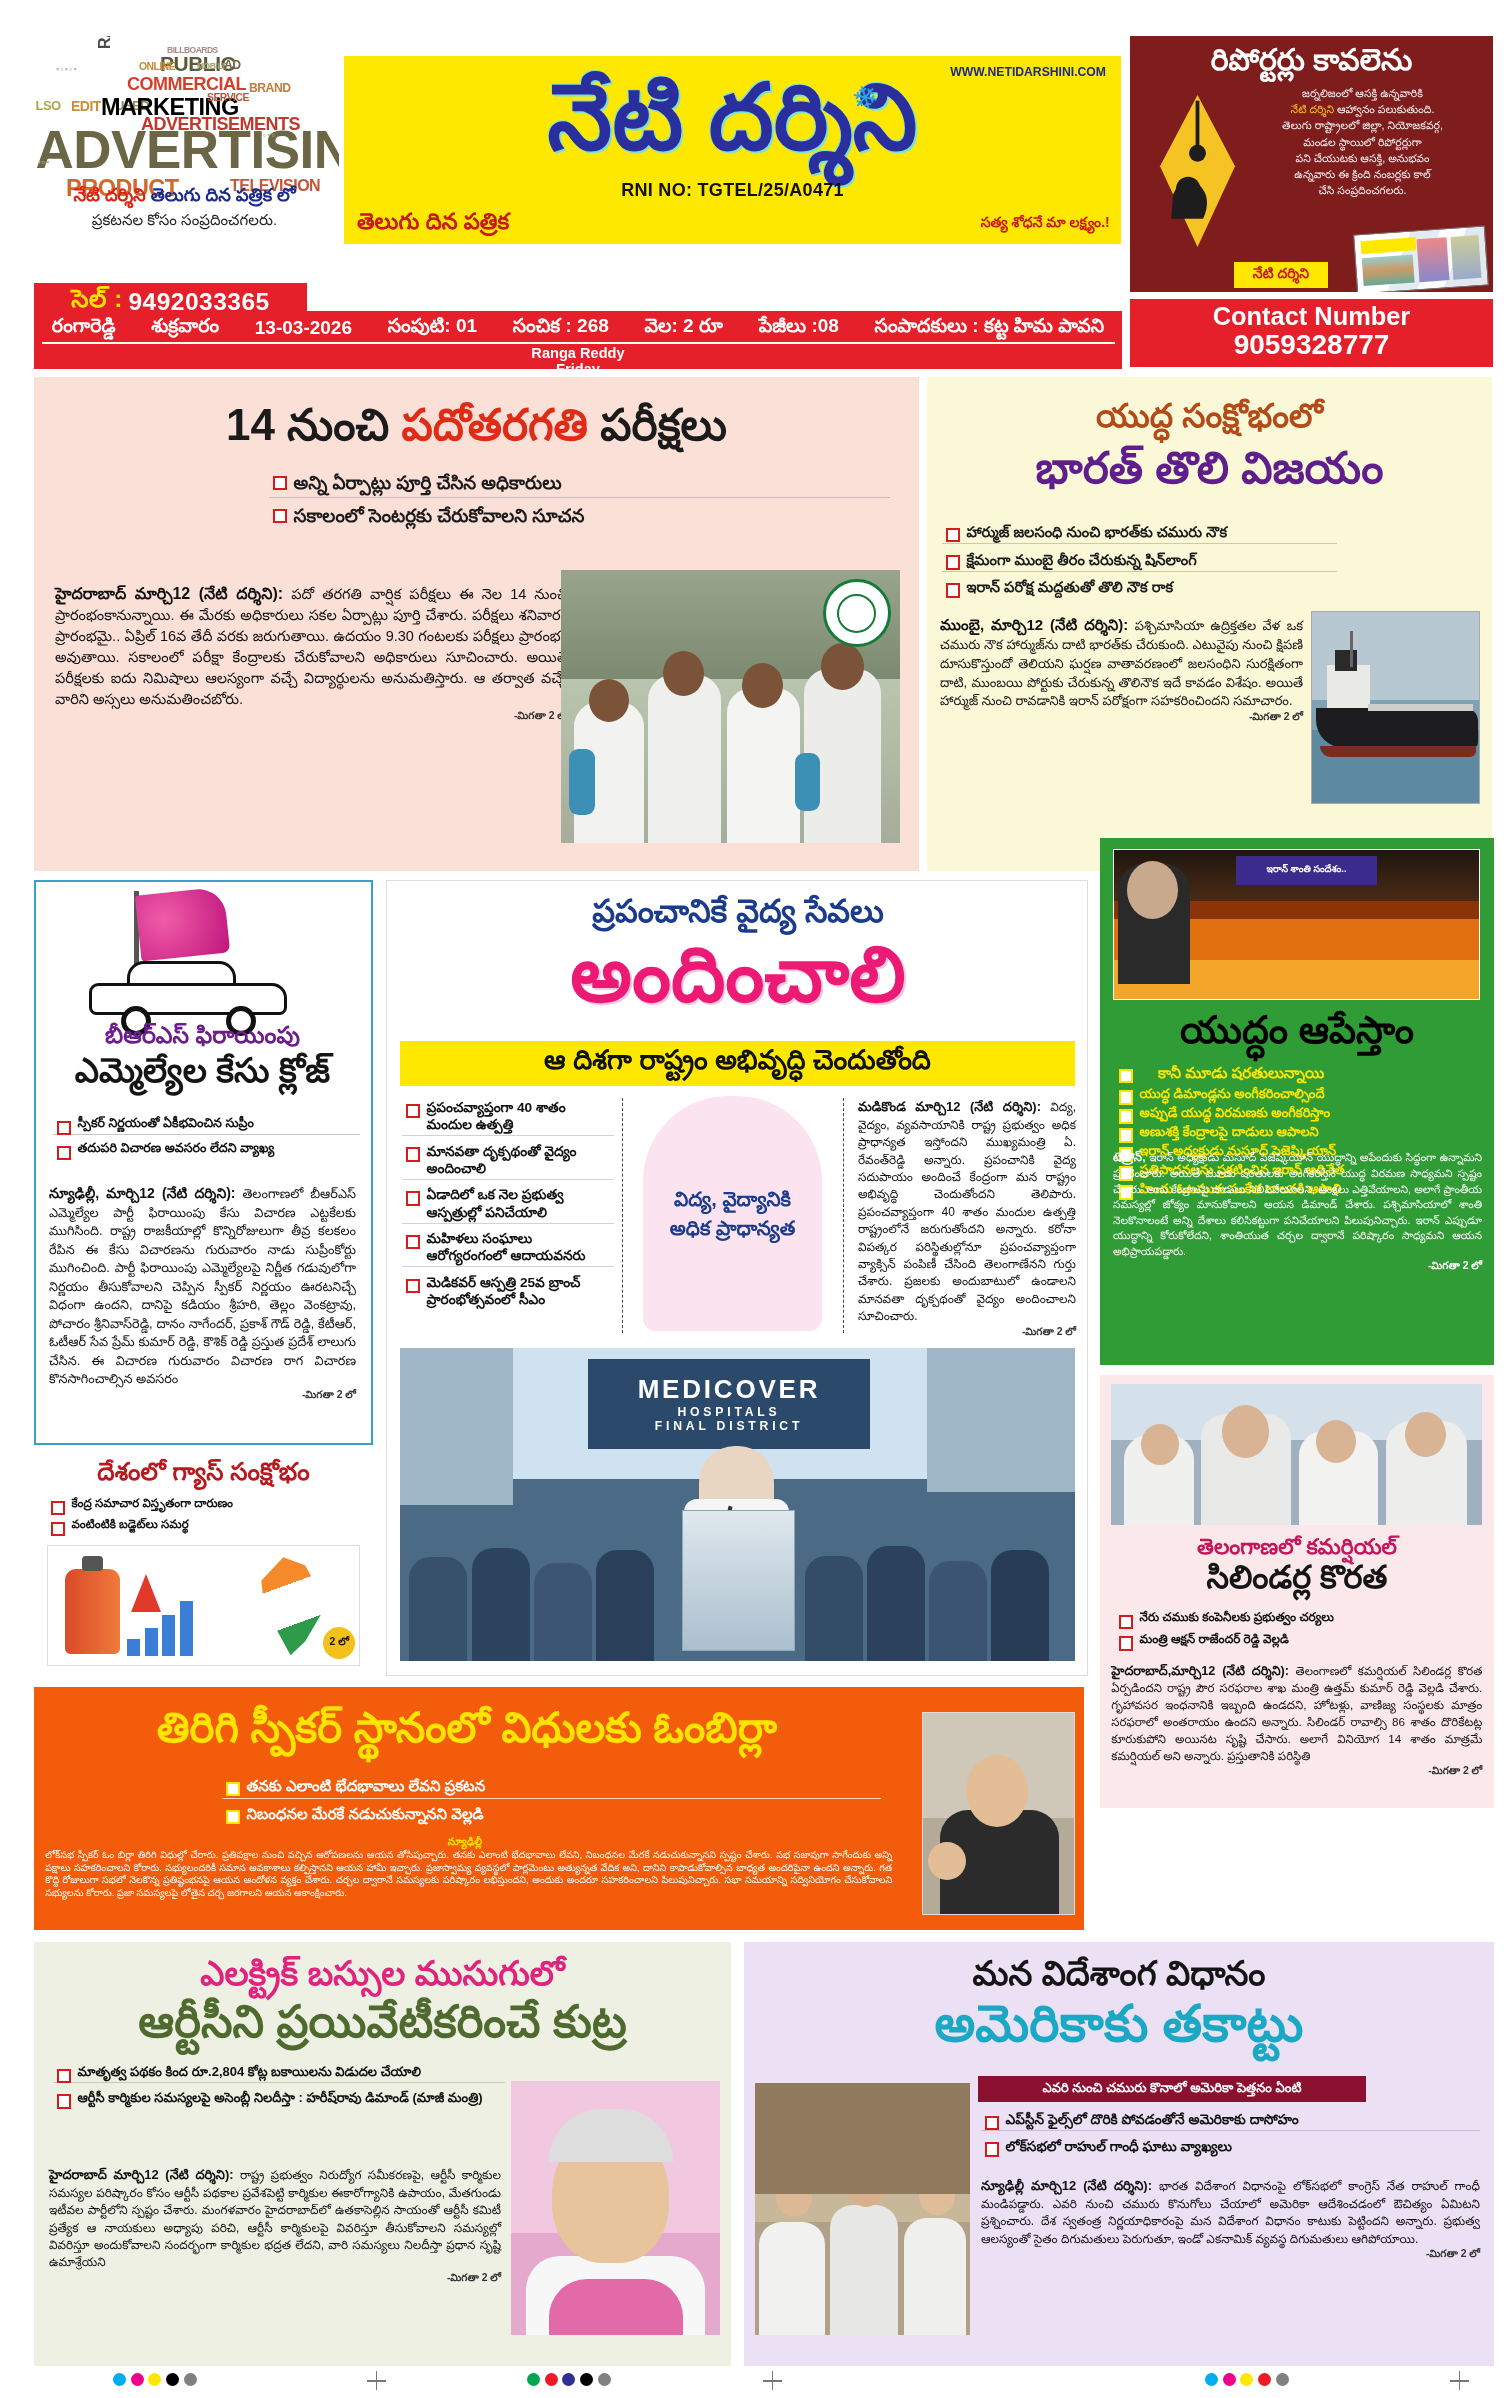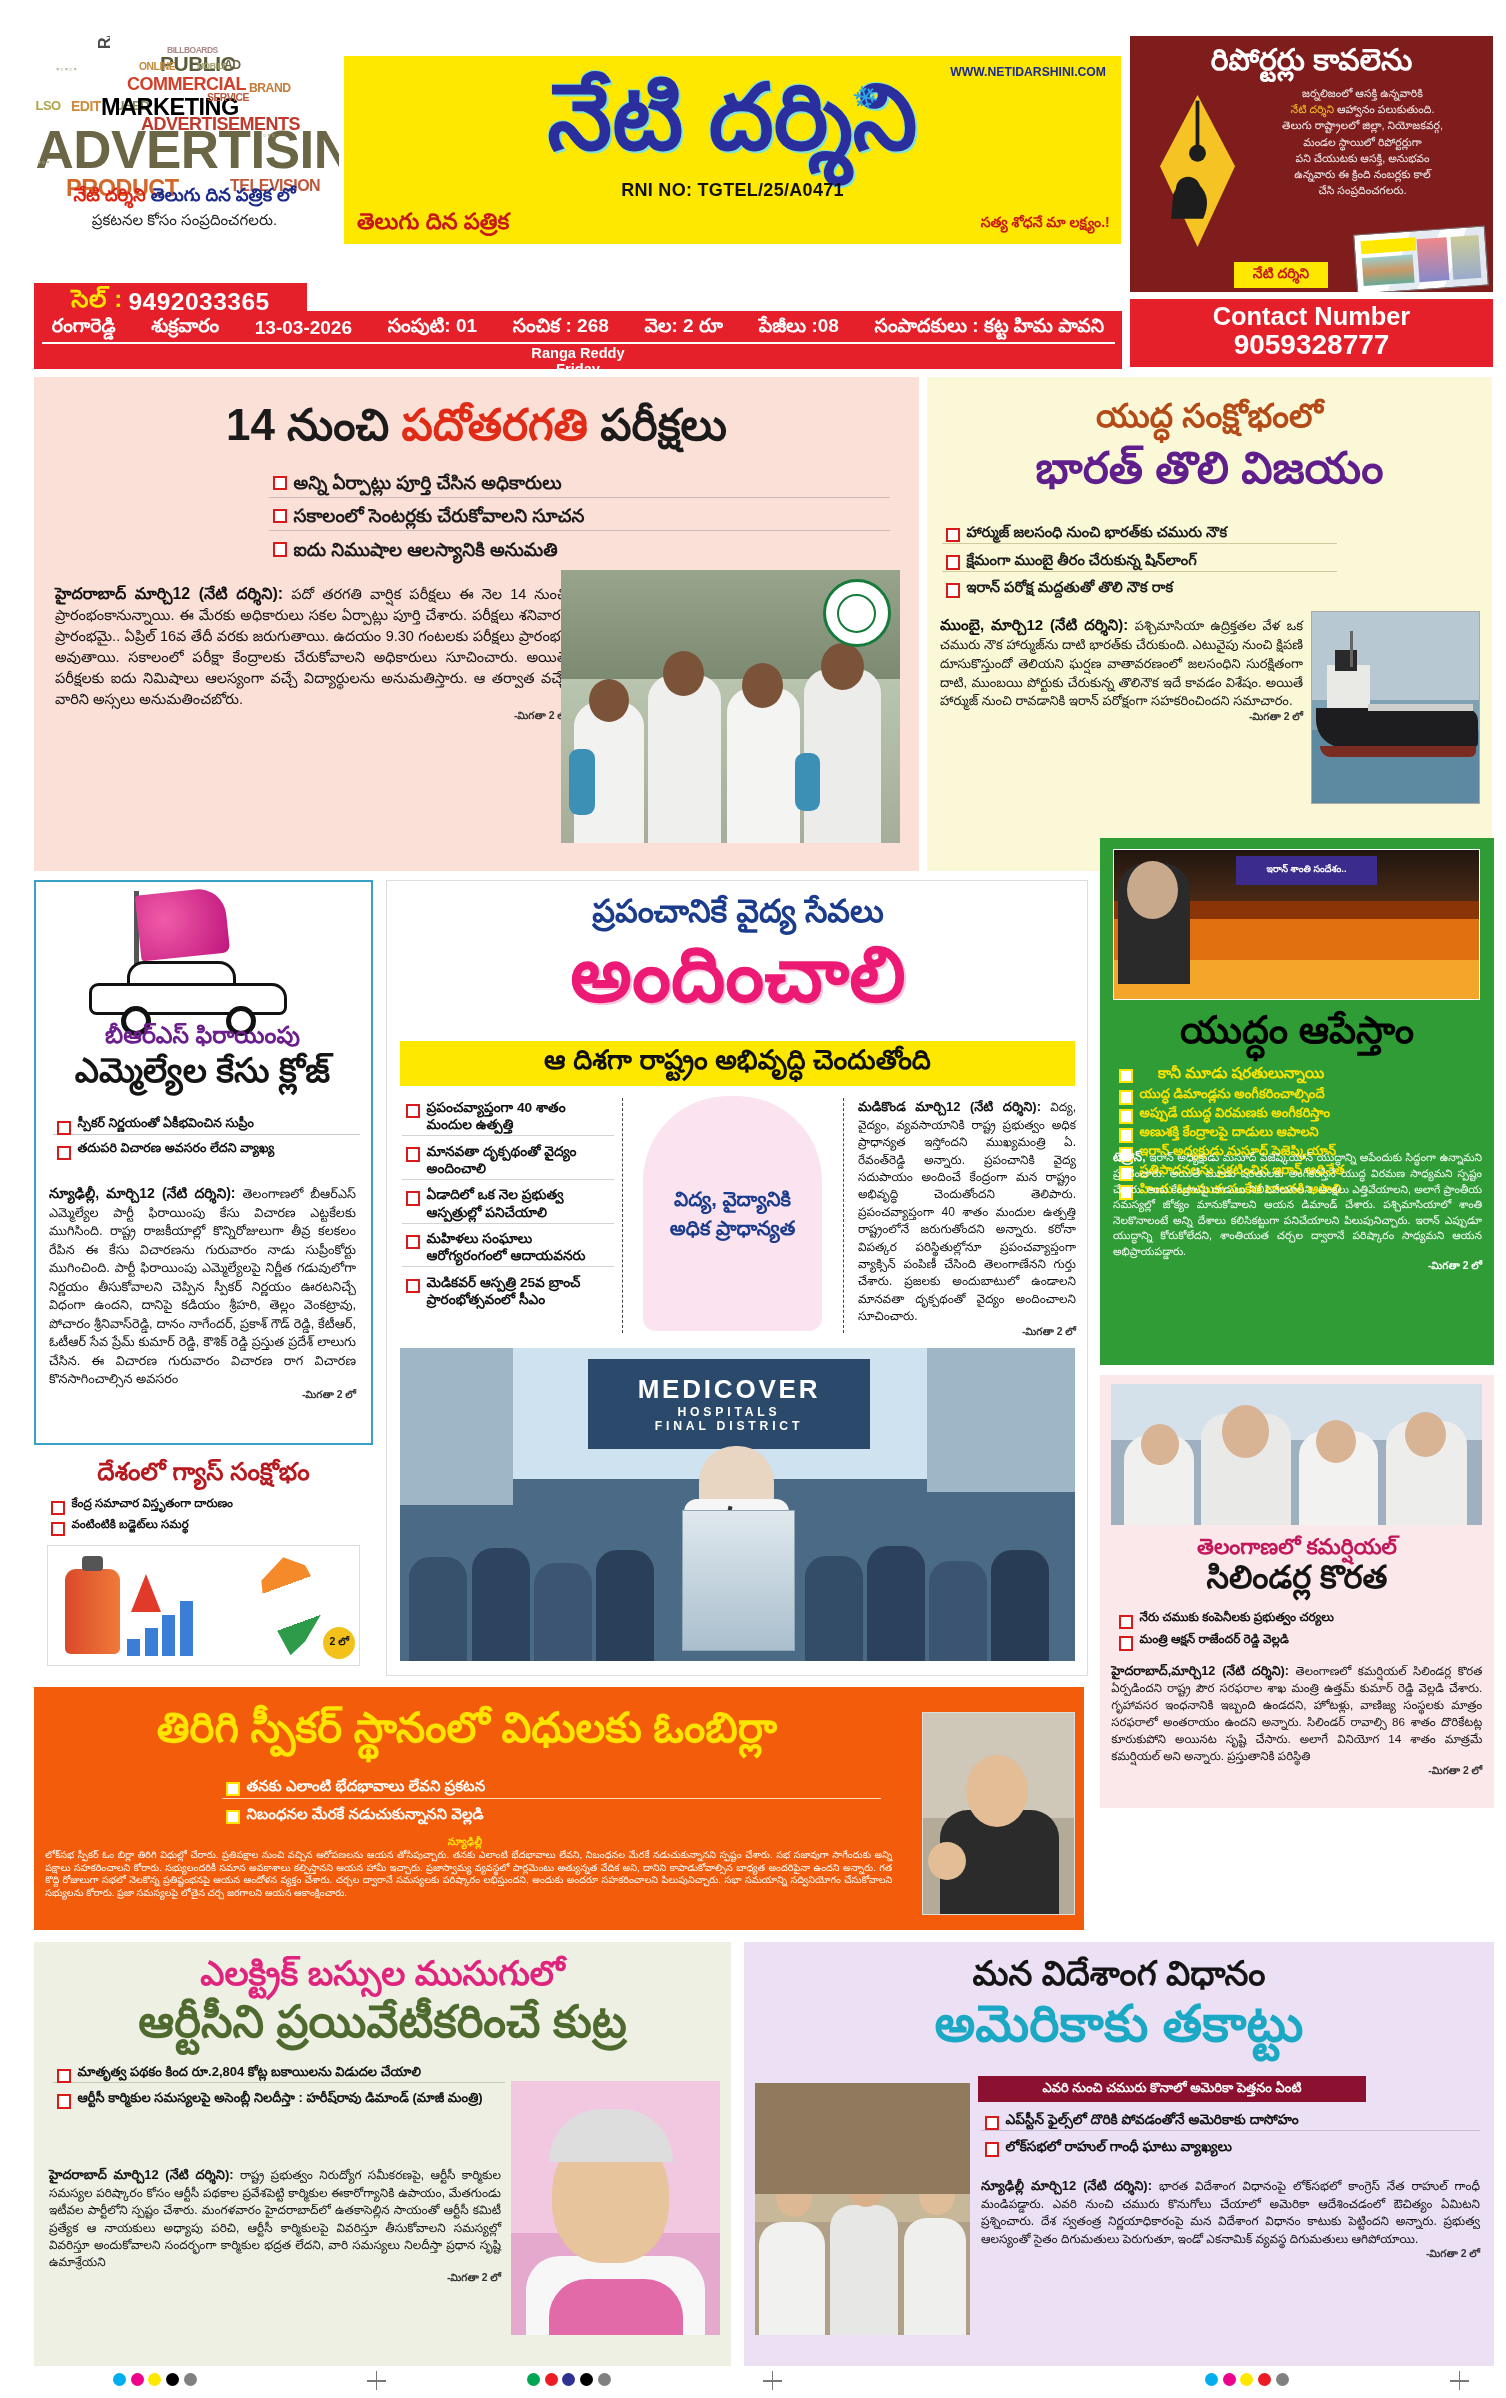--- a/index.html
+++ b/index.html
@@ -685,21 +685,20 @@
     </div>
   </div>
 
   <div class="block b-exams">
     <div class="hl-main">
       <span>14 నుంచి </span><span class="red">పదోతరగతి </span><span>పరీక్షలు</span>
     </div>
     <ul class="bullets">
       <li>అన్ని ఏర్పాట్లు పూర్తి చేసిన అధికారులు</li>
       <li>సకాలంలో సెంటర్లకు చేరుకోవాలని సూచన</li>
-      <li>ఐదు నిముషాల ఆలస్యానికి అనుమతి</li>
     </ul>
     <div class="story">
       <p class="body-te"><span class="dateline">హైదరాబాద్ మార్చి12 (నేటి దర్శిని):</span>
         <span>పదో తరగతి వార్షిక పరీక్షలు ఈ నెల 14 నుంచి ప్రారంభంకానున్నాయి. ఈ మేరకు అధికారులు సకల ఏర్పాట్లు పూర్తి చేశారు. పరీక్షలు శనివారం ప్రారంభమై.. ఏప్రిల్ 16వ తేదీ వరకు జరుగుతాయి. ఉదయం 9.30 గంటలకు పరీక్షలు ప్రారంభం అవుతాయి. సకాలంలో పరీక్షా కేంద్రాలకు చేరుకోవాలని అధికారులు సూచించారు. అయితే పరీక్షలకు ఐదు నిమిషాలు ఆలస్యంగా వచ్చే విద్యార్థులను అనుమతిస్తారు. ఆ తర్వాత వచ్చే వారిని అస్సలు అనుమతించబోరు.</span></p>
       <div class="contd">-మిగతా 2 లో</div>
     </div>
     <div class="ph ph-exam photo">
       <div class="wall"></div>
       <div class="stu s1"></div>
         <div class="stu s2"></div>

